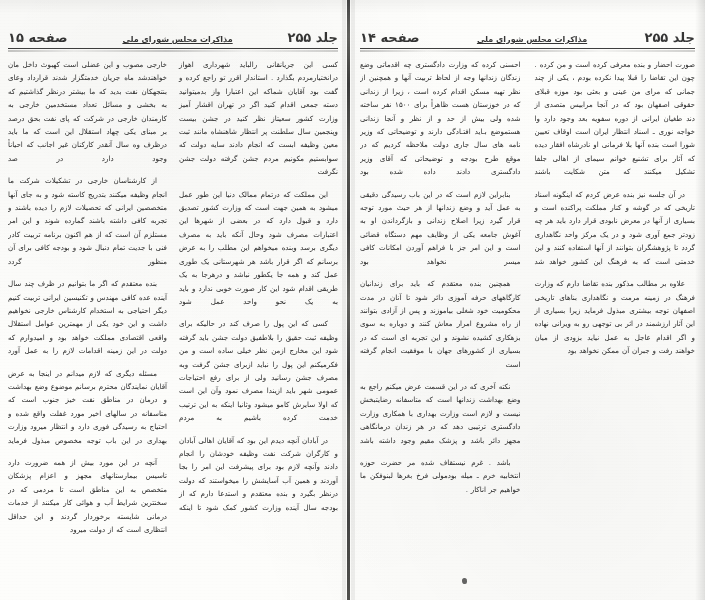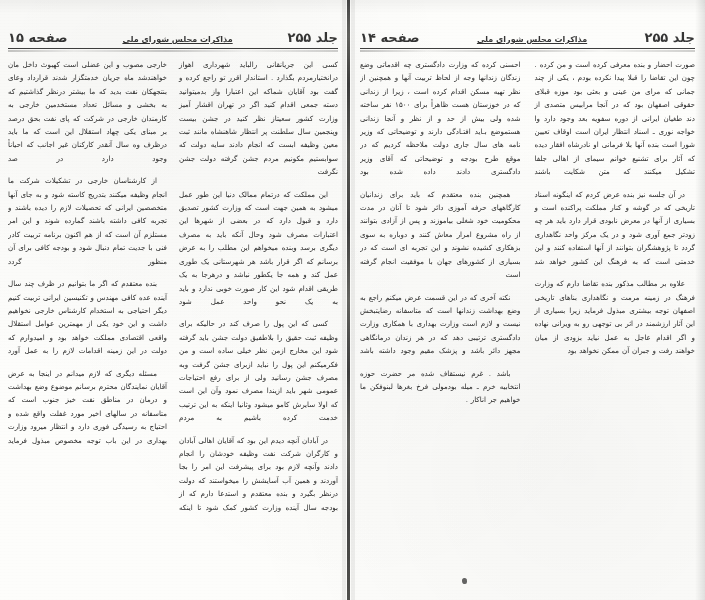--- a/index.html
+++ b/index.html
@@ -207,20 +207,21 @@
         <p>کسی این جریانقانی رالباید شهرداری اهواز درانختیارمردم بگذارد . استاندار اقرر تو راجع کرده و گفت بود آقایان شماکه این اعتبارا واز بدمیتوانید دسته جمعی اقدام کنید اگر در تهران اقشار آمیز وزارت کشور سعیتاز نظر کنید در جشن بیست وپنجمین سال سلطنت پر انتظار شاهنشاه مانند ثبت معین وظیفه ابست که انجام دادند سایه دولت که سوابستیم مکونیم مردم جشن گرفته دولت جشن نگرفت</p>
         <p class="indent">این مملکت که درتمام ممالک دنیا این طور عمل میشود به همین جهت است که وزارت کشور تصدیق دارد و قبول دارد که در بعضی از شهرها این اعتبارات مصرف شود وحال آنکه باید به مصرف دیگری برسد وبنده میخواهم این مطلب را به عرض برسانم که اگر قرار باشد هر شهرستانی یک طوری عمل کند و همه جا یکطور نباشد و درهرجا به یک طریقی اقدام شود این کار صورت خوبی ندارد و باید به یک نحو واحد عمل شود</p>
         <p class="indent">کسی که این پول را صرف کند در حالیکه برای وظیفه ثبت حقیق را بلاطفیق دولت جشن باید گرفته شود این مخارج ازمن نظر خیلی ساده است و من فکرمیکنم این پول را نباید ازبرای جشن گرفت وبه مصرف جشن رسانید ولی از برای رفع احتیاجات عمومی شهر باید ازیندا مصرف نمود وآن این است که اولا سایرش کامو میشود وثانیا اینکه به این ترتیب خدمت کرده باشیم به مردم</p>
         <p class="indent">در آبادان آنچه دیدم این بود که آقایان اهالی آبادان و کارگران شرکت نفت وظیفه خودشان را انجام دادند وآنچه لازم بود برای پیشرفت این امر را بجا آوردند و همین آب آسایشش را میخواستند که دولت درنظر بگیرد و بنده معتقدم و استدعا دارم که از بودجه سال آینده وزارت کشور کمک شود تا اینکه</p>
       </div>
       <div class="col col-left">
         <p>خارجی مصوب و این عضلی است کهبوث داخل مان خواهندشد ماه جریان خدمتگزار شدند قرارداد وعای بنتجهکان نفت بدید که ما بیشتر درنظر گذاشتیم که به بخشی و مسائل تعداد مستخدمین خارجی به کارمندان خارجی در شرکت که پای نفت بحق درصد بر مبنای یکی چهاد استقلال این است که ما باید درظرف وه سال آنقدر کارکنان غیر اجانب که احیاناً وجود دارد در صد</p>
         <p class="indent">از کارشناسان خارجی در تشکیلات شرکت ما انجام وظیفه میکنند بتدریج کاسته شود و به جای آنها متخصصین ایرانی که تحصیلات لازم را دیده باشند و تجربه کافی داشته باشند گمارده شوند و این امر مستلزم آن است که از هم اکنون برنامه تربیت کادر فنی با جدیت تمام دنبال شود و بودجه کافی برای آن منظور گردد</p>
         <p class="indent">بنده معتقدم که اگر ما بتوانیم در ظرف چند سال آینده عده کافی مهندس و تکنیسین ایرانی تربیت کنیم دیگر احتیاجی به استخدام کارشناس خارجی نخواهیم داشت و این خود یکی از مهمترین عوامل استقلال واقعی اقتصادی مملکت خواهد بود و امیدوارم که دولت در این زمینه اقدامات لازم را به عمل آورد</p>
         <p class="indent">مسئله دیگری که لازم میدانم در اینجا به عرض آقایان نمایندگان محترم برسانم موضوع وضع بهداشت و درمان در مناطق نفت خیز جنوب است که متاسفانه در سالهای اخیر مورد غفلت واقع شده و احتیاج به رسیدگی فوری دارد و انتظار میرود وزارت بهداری در این باب توجه مخصوص مبذول فرماید</p>
+        <p class="indent last-line-right">آنچه در این مورد بیش از همه ضرورت دارد تاسیس بیمارستانهای مجهز و اعزام پزشکان متخصص به این مناطق است تا مردمی که در سختترین شرایط آب و هوائی کار میکنند از خدمات درمانی شایسته برخوردار گردند و این حداقل انتظاری است که از دولت میرود</p>
       </div>
     </div>
   </div>
 
   <div id="gutter"></div>
 
   <div class="page" id="page-right">
 
     <div class="page-header">
       <span class="header-slot header-volume">جلد ۲۵۵</span>
@@ -231,20 +232,21 @@
     <div class="header-rule-shadow"></div>
 
     <div class="columns">
       <div class="col col-right">
         <p>صورت احضار و بنده معرفی کرده است و من کرده . چون این تقاضا را قبلا پیدا نکرده بودم ، یکی از چند جمانی که مرای من عینی و بعثی بود موزه قبلای حقوقی اصفهان بود که در آنجا مرابیس متصدی از دند طغیان ایرانی از دوره سفویه بعد وجود دارد وا خواجه نوری ـ اسناد انتظار ایران است اوقاف تعیین شورا است بنده آنها بلا فرمانی او نادرشاه افقار دیده که آثار برای تشنیع خوانم سیمای از اهالی جلفا تشکیل میکنند که متن شکایت باشند</p>
         <p class="indent">در آن جلسه نیز بنده عرض کردم که اینگونه اسناد تاریخی که در گوشه و کنار مملکت پراکنده است و بسیاری از آنها در معرض نابودی قرار دارد باید هر چه زودتر جمع آوری شود و در یک مرکز واحد نگاهداری گردد تا پژوهشگران بتوانند از آنها استفاده کنند و این خدمتی است که به فرهنگ این کشور خواهد شد</p>
         <p class="indent last-line-right">علاوه بر مطالب مذکور بنده تقاضا دارم که وزارت فرهنگ در زمینه مرمت و نگاهداری بناهای تاریخی اصفهان توجه بیشتری مبذول فرماید زیرا بسیاری از این آثار ارزشمند در اثر بی توجهی رو به ویرانی نهاده و اگر اقدام عاجل به عمل نیاید بزودی از میان خواهند رفت و جبران آن ممکن نخواهد بود</p>
       </div>
       <div class="col col-left">
         <p>احسنی کرده که وزارت دادگستری چه اقدماتی وضع زندگان زندانها وجه از لحاظ تربیت آنها و همچنین از نظر تهیه مسکن اقدام کرده است ، زیرا از زندانی که در خوزستان هست ظاهراً برای ۱۵۰۰ نفر ساخته شده ولی بیش از حد و از نظر و آنجا زندانی هستموضع بـاید افتـادگی دارند و توضیحاتی که وزیر نامه های سال جاری دولت ملاحظه کردیم که در موقع طرح بودجه و توضیحاتی که آقای وزیر دادگستری دادند داده شده بود</p>
+        <p class="indent">بنابراین لازم است که در این باب رسیدگی دقیقی به عمل آید و وضع زندانها از هر حیث مورد توجه قرار گیرد زیرا اصلاح زندانی و بازگرداندن او به آغوش جامعه یکی از وظایف مهم دستگاه قضائی است و این امر جز با فراهم آوردن امکانات کافی میسر نخواهد بود</p>
         <p class="indent">همچنین بنده معتقدم که باید برای زندانیان کارگاههای حرفه آموزی دائر شود تا آنان در مدت محکومیت خود شغلی بیاموزند و پس از آزادی بتوانند از راه مشروع امرار معاش کنند و دوباره به سوی بزهکاری کشیده نشوند و این تجربه ای است که در بسیاری از کشورهای جهان با موفقیت انجام گرفته است</p>
         <p class="indent">نکته آخری که در این قسمت عرض میکنم راجع به وضع بهداشت زندانها است که متاسفانه رضایتبخش نیست و لازم است وزارت بهداری با همکاری وزارت دادگستری ترتیبی دهد که در هر زندان درمانگاهی مجهز دائر باشد و پزشک مقیم وجود داشته باشد</p>
         <p class="indent last-line-right">باشد . غرم نیستقاف شده مر حضرت حوزه انتخابیه خرم  ـ میله بودمولی فرخ بغرها لبنوفکن ما خواهیم جر اناکار .</p>
       </div>
     </div>
   </div>
 
   <div id="bottom-mark"></div>
   <div id="edge-shade-right"></div>
   <div id="edge-shade-top"></div>

